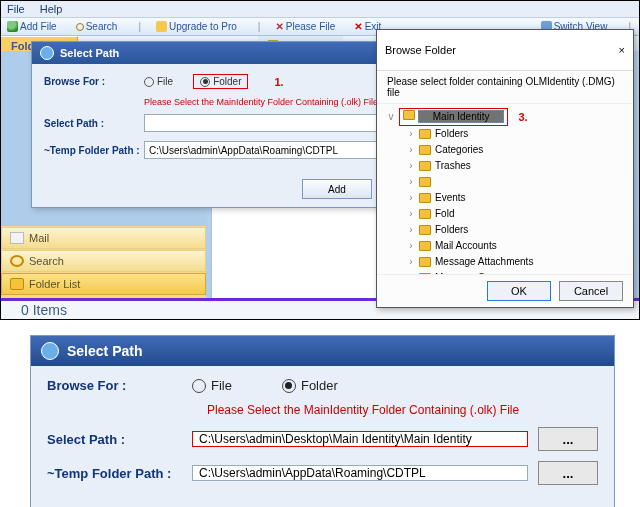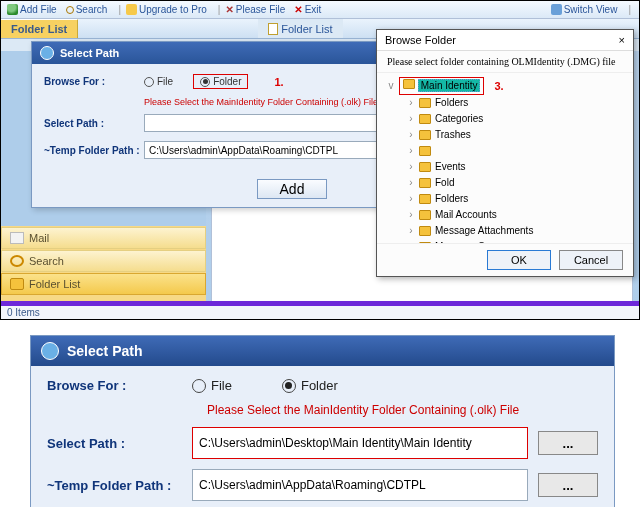--- a/index.html
+++ b/index.html
@@ -2,21 +2,21 @@
 <html><head>
 <meta charset="utf-8">
 <style>
 * { box-sizing: border-box; margin: 0; padding: 0; font-family: Tahoma, Arial, sans-serif; }
 body { width: 640px; height: 507px; background: #fff; overflow: hidden; position: relative; font-size: 11px; }
 
 
 .app { position: absolute; top: 0; left: 0; width: 640px; height: 320px; border: 1px solid #000; background: #dce9f5; }
 .menubar { background: #e8eef7; padding: 2px 6px; border-bottom: 1px solid #c0d0e0; font-size: 11px; }
 .menubar span { margin-right: 12px; color: #1a3d7a; }
-.toolbar { background: linear-gradient(#f5faff,#dbe9f7); padding: 3px 6px; border-bottom: 1px solid #b0c0d8; font-size: 10px; display:flex; gap:3px;}
+.toolbar { background: linear-gradient(#f5faff,#dbe9f7); padding: 3px 6px; border-bottom: 1px solid #b0c0d8; font-size: 10px; display:flex; gap:13px;}
 .toolbar .tbtn { color: #2a5599; display:inline-flex; align-items:center; gap:2px; margin-right:6px;}
 .toolbar .sep { color:#999; margin:0 2px;}
 .icon-small { display:inline-block; width:11px; height:11px; }
 .icon-add { background: radial-gradient(circle at 40% 30%, #7fc97f 40%, #2a8a2a 70%); border-radius:2px;}
 .icon-search { border:1.5px solid #aa7700; border-radius:50%; width:8px; height:8px; position:relative;}
 .icon-close { color:#a33; font-weight:bold;}
 .icon-exit { color:#c00; font-weight:bold;}
 .icon-upgrade { background:#f6c94a; border-radius:2px;}
 .icon-switch { background:#6aa0d8; border-radius:2px;}
 
@@ -54,59 +54,63 @@
 .radios{display:flex;gap:20px;align-items:center;}
 .radios label{display:flex;align-items:center;gap:3px;color:#333;}
 .radio-dot{display:inline-block;width:10px;height:10px;border:1px solid #555;border-radius:50%;position:relative;}
 .radio-dot.on::after{content:"";position:absolute;top:1.5px;left:1.5px;width:5px;height:5px;background:#333;border-radius:50%;}
 .red-highlight{border:1.5px solid #d00;padding:1px 6px;}
 .red-num{color:#d00;font-size:11px;font-weight:bold;margin-left:6px;}
 .warn{color:#c00;font-size:9px;margin:2px 0 6px 100px;}
 .path-input{flex:1;background:#fff;border:1px solid #9ab;padding:2px 4px;font-size:10px;height:18px;}
 .browse-btn{width:40px;height:18px;background:#e8e8e8;border:1px solid #888;margin-left:6px;display:flex;align-items:center;justify-content:center;}
 .dlg-btns{display:flex;justify-content:flex-end;gap:8px;padding:4px 10px 8px;}
-.dlg-btn{width:70px;height:20px;background:linear-gradient(#fafcff,#dde7f3);border:1px solid #7a99c2;font-size:14px;display:flex;align-items:center;justify-content:center;margin-left:45px;}
+.dlg-btn{width:70px;height:20px;background:linear-gradient(#fafcff,#dde7f3);border:1px solid #7a99c2;font-size:10px;display:flex;align-items:center;justify-content:center;}
 
 
 .dialog-bf{position:absolute;top:28px;left:375px;width:258px;background:#fcfcfc;border:1px solid #555;box-shadow:2px 2px 6px rgba(0,0,0,.3);}
-.dialog-bf .title{background:#fff;border-bottom:1px solid #ddd;padding:4px 8px;font-size:11px;display:flex;justify-content:space-between;align-items:center;}
-.dialog-bf .sub{padding:5px 10px;font-size:10px;border-bottom:1px solid #eee;font-family:Liberation Serif, serif;}
+.dialog-bf .title{background:#fff;border-bottom:1px solid #ddd;padding:14px 8px;font-size:11px;display:flex;justify-content:space-between;align-items:center;}
+.dialog-bf .sub{padding:5px 10px;font-size:10px;border-bottom:1px solid #eee;}
 .tree{padding:4px 6px 8px 30px;font-size:10px;line-height:16px;max-height:170px;overflow:hidden;}
 .tree .item{display:flex;align-items:center;gap:4px;}
 .tree .item .exp{color:#888;width:8px;display:inline-block;text-align:center;}
 .tree .folder-icon{width:12px;height:10px;background:#f5c23c;border:1px solid #c08a10;border-radius:1px;display:inline-block;}
-.tree .sel{background:#14b8a6;border:1px dotted #6a99cc;padding:0 2px;}
+.tree .sel{background:#737373;border:1px dotted #6a99cc;padding:0 14px;}
 .tree .root{border:1.5px solid #d00;padding:0 3px;}
 .bf-btns{display:flex;justify-content:flex-end;gap:8px;padding:6px 10px;border-top:1px solid #eee;}
 .bf-btn{width:64px;height:20px;border:1px solid #888;background:#eef2f8;font-size:11px;display:flex;align-items:center;justify-content:center;}
 .bf-btn.ok{border:1.5px solid #2a7ad4;}
 
-.statusbar{position:absolute;bottom:0;left:0;right:0;background:#f3f6fb;border-top:5px solid #6d28d9;padding:1px 6px;font-size:10px;color:#3a5a8a;}
+.statusbar{position:absolute;bottom:0;left:0;right:0;background:#f3f6fb;border-top:3px solid #6d28d9;padding:1px 20px;font-size:14px;color:#3a5a8a;}
 
 
 .big-sp{position:absolute;top:335px;left:30px;width:585px;border:1px solid #7a99c2;background:#e8eff9;}
 .big-sp .title{background:linear-gradient(#3f6bb7,#234a8c);color:#fff;padding:6px 10px;font-size:14px;font-weight:bold;display:flex;align-items:center;gap:8px;}
 .big-sp .title .icon{width:18px;height:18px;background:#6ab0e6;border-radius:50%;border:1px solid #fff;}
 .big-sp .body{padding:12px 16px 10px;}
 .big-row{display:flex;align-items:center;margin-bottom:10px;font-size:13px;}
 .big-label{width:145px;color:#10357a;font-weight:bold;}
 .big-radios{display:flex;gap:50px;align-items:center;}
 .big-radios label{display:flex;align-items:center;gap:5px;color:#222;}
 .big-radio{display:inline-block;width:14px;height:14px;border:1.5px solid #444;border-radius:50%;position:relative;}
 .big-radio.on::after{content:"";position:absolute;top:2.5px;left:2.5px;width:7px;height:7px;background:#222;border-radius:50%;}
 .big-warn{color:#c00;font-size:12px;margin:0 0 10px 160px;}
-.big-input{flex:1;background:#fff;border:1.5px solid #d00;padding:4px 6px;font-size:12px;height:32px;}
+.big-input{flex:1;background:#fff;border:1.5px solid #d00;padding:4px 6px;font-size:12px;height:16px;}
 .big-input.plain{border:1px solid #9ab;}
 .big-browse{width:60px;height:24px;background:#e8e8e8;border:1px solid #888;margin-left:10px;display:flex;align-items:center;justify-content:center;font-weight:bold;}
 .big-btns{display:flex;justify-content:flex-end;gap:12px;padding:6px 16px 10px;}
 </style>
 </head>
 <body>
 
 <div class="app">
+  <div class="menubar">
+    <span>File</span>
+    <span>Help</span>
+  </div>
   <div class="toolbar">
     <span class="tbtn">
         <span class="icon-small icon-add"></span>
         <span>Add File</span>
       </span>
     <span class="tbtn">
         <span class="icon-small icon-search"></span>
         <span>Search</span>
       </span>
     <span class="sep">|</span>

